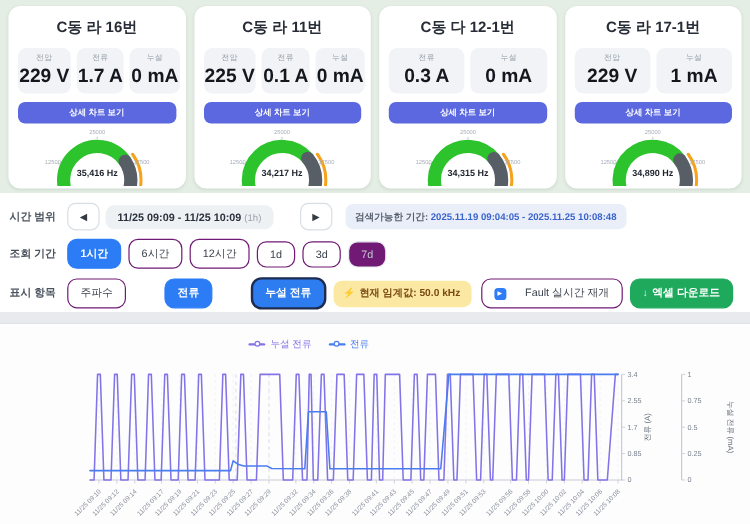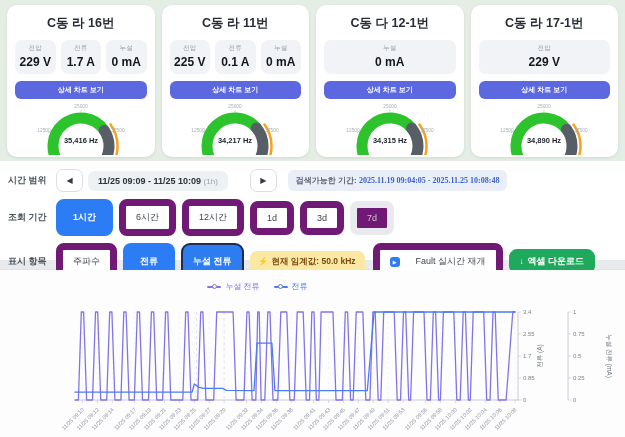--- a/index.html
+++ b/index.html
@@ -8,38 +8,38 @@
   .app { width:625px; height:437px; position:relative; }
 
   
   .cards-band { height:161px; background:#e4eee4; display:flex; gap:7px; padding:5px 7px 4px 7px; }
   .card { flex:1; background:#fff; border-radius:10px; box-shadow:0 1px 3px rgba(30,50,40,.10);
     padding:7px 8px 2px 8px; display:flex; flex-direction:column; align-items:center; overflow:hidden; }
   .card-title { font-size:12.5px; font-weight:700; color:#272c36; margin-top:3px; white-space:nowrap; }
   .chips { display:flex; gap:5px; width:100%; margin-top:8px; }
   .chip { flex:1; background:#f1f3f6; border-radius:7px; padding:4px 1px 5px 1px; text-align:center; }
   .chip-label { font-size:6.5px; color:#96a0aa; letter-spacing:.3px; }
-  .chip-value { font-size:12px; font-weight:700; color:#14171d; margin-top:2px; white-space:nowrap; }
+  .chip-value { font-size:16px; font-weight:700; color:#14171d; margin-top:2px; white-space:nowrap; }
   .detail-btn { width:100%; margin-top:7px; background:#5b68e0; border:none; color:#fff; border-radius:6px;
     font-size:7px; font-weight:700; padding:4px 0; cursor:pointer; font-family:inherit; }
   .gauge-wrap { margin-top:1px; }
 
   
   .controls { height:99px; background:#fff; padding:8px 8px 0 8px; }
   .ctl-row { display:flex; align-items:center; margin-bottom:7px; }
   .row-label { width:48px; font-size:9px; font-weight:700; color:#4b535e; flex:none; }
   .nav-btn { width:27px; height:23px; background:#fff; border:1px solid #d9dee4; border-radius:7px;
     font-size:8px; color:#343a44; cursor:pointer; margin-right:5px; font-family:inherit; }
   .date-pill { background:#eef1f4; border-radius:7px; padding:5px 10px; font-size:9px; font-weight:700;
     color:#2b323e; margin-right:22px; white-space:nowrap; }
   .date-suffix { color:#9aa2ad; font-weight:400; font-size:8px; }
   .info-pill { background:#e9eef9; border-radius:6px; padding:5px 8px; font-size:8px; margin-left:6px; white-space:nowrap; }
   .info-label { color:#58606e; font-weight:700; }
-  .info-value { color:#3a63cc; font-family:Liberation Serif, serif; font-weight:700; }
-  .pill-btn { border:7px solid #701a75; background:#fff; color:#3c434d; border-radius:8px; padding:5px 10px;
+  .info-value { color:#3a63cc; font-family:Liberation Sans, sans-serif; font-weight:700; }
+  .pill-btn { border:1px solid #701a75; background:#fff; color:#3c434d; border-radius:8px; padding:5px 10px;
     font-size:9px; margin-right:6px; cursor:pointer; white-space:nowrap; font-family:inherit; }
   .pill-btn.active { background:#2b7cf5; border-color:#2b7cf5; color:#fff; font-weight:700; }
   .pill-btn.active-outlined { background:#2e7df0; border:2px solid #1d2c50; color:#fff; font-weight:700; border-radius:9px; }
   .pill-btn.disabled { background:#701a75; border-color:#e8eaee; color:#c2c8d0; cursor:default; }
   .threshold-badge { background:#fbe9a3; border-radius:7px; padding:5px 9px; font-size:8.5px; font-weight:700;
     color:#7a4a12; margin-right:8px; display:flex; align-items:center; gap:3px; white-space:nowrap; }
   .bolt { color:#e8890c; font-size:8px; }
   .fault-btn { display:flex; align-items:center; gap:16px; }
   .fault-icon { width:10px; height:10px; background:#2f7df6; color:#fff; border-radius:3px; font-size:5px;
     display:flex; align-items:center; justify-content:center; }
@@ -131,20 +131,24 @@
           <text x="95.2842712474619" y="76.0842712474619" text-anchor="middle" font-size="4.8" fill="#a7aeb8">50000</text>
           <line x1="91.04163056034261" y1="70.04163056034261" x2="92.45584412271572" y2="71.45584412271572" stroke="#b9bfc8" stroke-width="0.7"></line>
           <text x="67" y="43" text-anchor="middle" font-size="7.5" font-weight="bold" fill="#1c212b">34,217 Hz</text>
         </svg>
   </div>
 
   <div class="card">
     <div class="card-title">C동 다 12-1번</div>
     <div class="chips">
           <div class="chip">
+            <div class="chip-label">전류</div>
+            <div class="chip-value">0.3 A</div>
+          </div>
+          <div class="chip">
             <div class="chip-label">누설</div>
             <div class="chip-value">0 mA</div>
           </div>
         </div>
     <button class="detail-btn">상세 차트 보기</button>
     <svg class="gauge-wrap" width="134" height="80">
           <path d="M 47.201010126776666 65.79898987322332 A 28 28 0 1 1 88.54349969887583 28.11487711184134" stroke="#2dc32d" stroke-width="11" fill="none" stroke-linecap="round"></path>
           <path d="M 88.54349969887583 28.11487711184134 A 28 28 0 0 1 86.79898987322333 65.79898987322332" stroke="#575e66" stroke-width="11" fill="none" stroke-linecap="round"></path>
           <path d="M 96.52912029468558 24.54583829132473 A 36.5 36.5 0 0 1 92.809397513309 71.80939751330898" stroke="#f6a21c" stroke-width="2.5" fill="none" stroke-linecap="round"></path>
           <text x="38.71572875253809" y="76.0842712474619" text-anchor="middle" font-size="4.8" fill="#a7aeb8">0</text>
@@ -161,20 +165,24 @@
         </svg>
   </div>
 
   <div class="card">
     <div class="card-title">C동 라 17-1번</div>
     <div class="chips">
           <div class="chip">
             <div class="chip-label">전압</div>
             <div class="chip-value">229 V</div>
           </div>
+          <div class="chip">
+            <div class="chip-label">누설</div>
+            <div class="chip-value">1 mA</div>
+          </div>
         </div>
     <button class="detail-btn">상세 차트 보기</button>
     <svg class="gauge-wrap" width="134" height="80">
           <path d="M 47.201010126776666 65.79898987322332 A 28 28 0 1 1 89.48063740473498 29.3080575762786" stroke="#2dc32d" stroke-width="11" fill="none" stroke-linecap="round"></path>
           <path d="M 89.48063740473498 29.3080575762786 A 28 28 0 0 1 86.79898987322333 65.79898987322332" stroke="#575e66" stroke-width="11" fill="none" stroke-linecap="round"></path>
           <path d="M 96.52912029468558 24.54583829132473 A 36.5 36.5 0 0 1 92.809397513309 71.80939751330898" stroke="#f6a21c" stroke-width="2.5" fill="none" stroke-linecap="round"></path>
           <text x="38.71572875253809" y="76.0842712474619" text-anchor="middle" font-size="4.8" fill="#a7aeb8">0</text>
           <line x1="42.958369439657375" y1="70.04163056034261" x2="41.54415587728428" y2="71.45584412271572" stroke="#b9bfc8" stroke-width="0.7"></line>
           <text x="30.04481869954853" y="32.492662705396405" text-anchor="middle" font-size="4.8" fill="#a7aeb8">12500</text>
           <line x1="35.58809589461625" y1="32.98876329958694" x2="33.74033682959368" y2="32.22339643485677" stroke="#b9bfc8" stroke-width="0.7"></line>
@@ -211,21 +219,21 @@
           <button class="pill-btn">6시간</button>
           <button class="pill-btn">12시간</button>
           <button class="pill-btn">1d</button>
           <button class="pill-btn">3d</button>
           <button class="pill-btn disabled">7d</button>
         </div>
     </div>
 
     <div class="ctl-row">
       <span class="row-label">표시 항목</span>
-      <div id="display-buttons" style="display:flex;">
+      <div id="display-buttons" style="display:flex;align-items:center;gap:26px;">
           <button class="pill-btn">주파수</button>
           <button class="pill-btn active">전류</button>
           <button class="pill-btn active-outlined">누설 전류</button>
         </div>
       <div class="threshold-badge">
         <span class="bolt">⚡</span>
         <span>현재 임계값: 50.0 kHz</span>
       </div>
       <button class="pill-btn fault-btn">
         <span class="fault-icon">▶</span>

